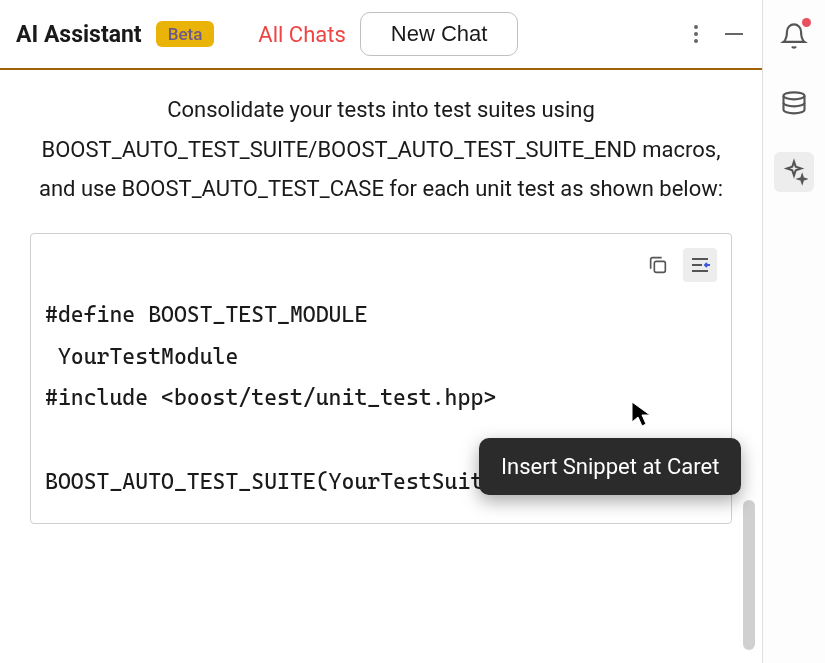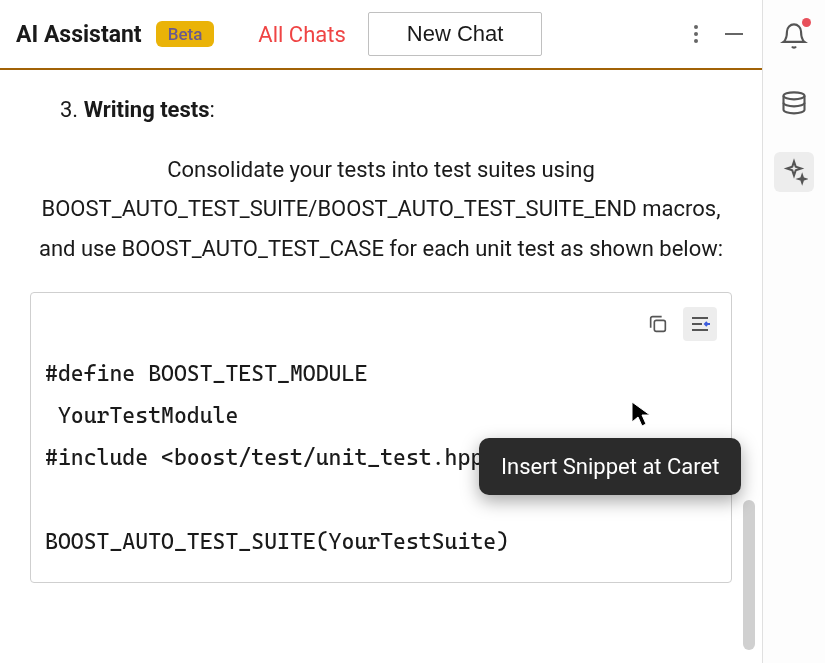--- a/index.html
+++ b/index.html
@@ -45,25 +45,25 @@
       color: #ef4444;
       font-size: 22px;
       font-weight: 400;
       margin-left: 30px;
       cursor: pointer;
     }
     .new-chat-btn {
       border: 1px solid #c0c0c0;
       background: #ffffff;
       font-size: 22px;
-      padding: 8px 38px;
-      border-radius: 2px;
+      padding: 8px 30px;
+      border-radius: 10px;
       cursor: pointer;
       color: #1a1a1a;
-      margin-left: 8px;
+      margin-left: 0;
     }
     .header-spacer { flex: 1; }
     .kebab-icon, .minimize-icon {
       width: 24px;
       height: 24px;
       cursor: pointer;
       display: flex;
       align-items: center;
       justify-content: center;
       color: #666;
@@ -219,25 +219,20 @@
             <span></span>
             <span></span>
           </div>
       </div>
       <div class="minimize-icon">
         <div class="minimize-line"></div>
       </div>
     </div>
 
     <div class="chat-body">
-      <div class="ol-item">
-        <span class="ol-num">3.</span>
-        <span> </span>
-        <span class="ol-title">Writing tests</span><span>:</span>
-      </div>
 
       <div class="paragraph">Consolidate your tests into test suites using BOOST_AUTO_TEST_SUITE/BOOST_AUTO_TEST_SUITE_END macros, and use BOOST_AUTO_TEST_CASE for each unit test as shown below:</div>
 
       <div class="code-block">
         <div class="code-actions">
           <div class="code-action-btn">
             <svg width="22" height="22" viewBox="0 0 24 24" fill="none" stroke="#555" stroke-width="1.8">
               <rect x="8" y="8" width="12" height="12" rx="2"></rect>
               <path d="M4 16V6a2 2 0 0 1 2-2h10"></path>
             </svg>

